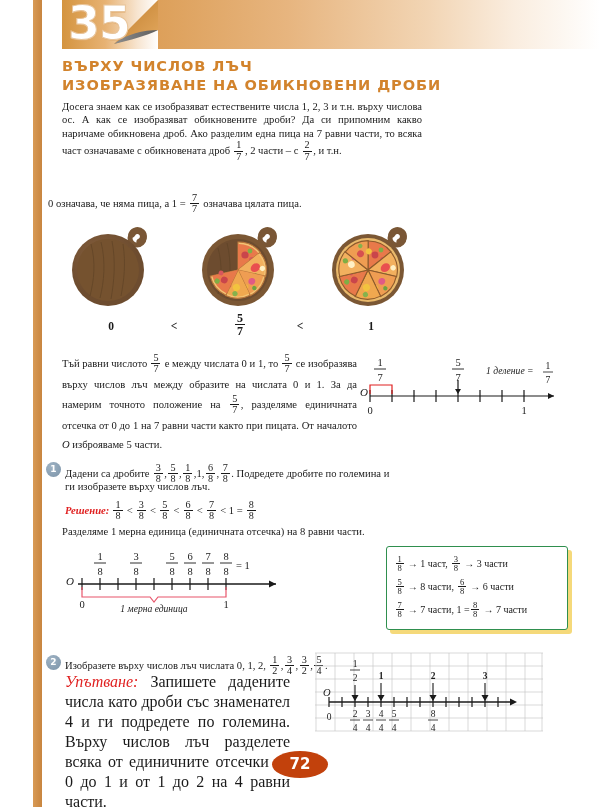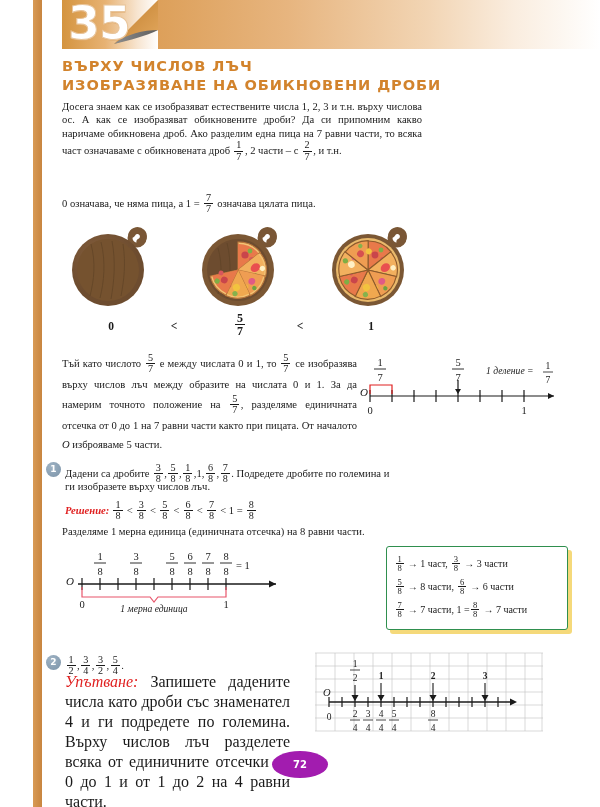--- a/index.html
+++ b/index.html
@@ -24,21 +24,21 @@
   .fold{position:absolute;left:112px;top:0;width:66px;height:49px;}
 
   
   .title{position:absolute;left:62px;top:56px;width:420px;
     font-family:"DejaVu Sans",sans-serif;font-weight:bold;font-size:14.6px;
     color:#d2832c;letter-spacing:0.9px;line-height:19px;}
 
   
   .para{position:absolute;font-size:10.6px;line-height:13.4px;text-align:justify;}
   .p-intro{left:62px;top:100px;width:360px;}
-  .p-after{left:62px;top:193px;width:360px;}
+  .p-after{left:48px;top:193px;width:360px;}
   .p-mid{left:62px;top:353px;width:295px;line-height:19px;text-align:justify;}
 
   
   .fr{display:inline-block;vertical-align:-0.52em;text-align:center;line-height:1.03;
       margin:0 1.5px;font-size:0.96em;}
   .fr .n{display:block;padding:0 2px;}
   .fr .d{display:block;border-top:1px solid #1a1a1a;padding:0 2px;}
   .fr.sm{font-size:0.86em;}
 
   
@@ -73,22 +73,22 @@
 
   .ex2{left:65px;top:655px;width:360px;}
   .hint{position:absolute;left:65px;top:672px;width:225px;font-size:16px;line-height:20px;text-align:justify;}
   .hint-lbl{color:#e02020;font-style:italic;}
 
   
   .gridbox{position:absolute;left:315px;top:652px;width:228px;height:82px;}
 
   
   .pagenum{position:absolute;left:272px;top:751px;width:56px;height:27px;
-    border-radius:50%;background:#a21caf;color:#ffffff;
-    font-family:"DejaVu Sans",sans-serif;font-weight:bold;font-size:10px;
+    border-radius:50%;background:#c2410c;color:#ffffff;
+    font-family:"DejaVu Sans",sans-serif;font-weight:bold;font-size:15px;
     text-align:center;line-height:27px;}
 
   svg{display:block;overflow:visible;}
   .ital{font-style:italic;}
 </style>
 </head>
 <body>
 
 <div class="page">
 
@@ -266,21 +266,21 @@
     <div class="cmp" style="left:34px;top:4px;width:30px">0</div>
     <div class="cmp" style="left:102px;top:4px;width:20px">&lt;</div>
     <div class="cmp" style="left:160px;top:-4px;width:36px">
       <span class="fr" style="font-size:12px;vertical-align:0"><span class="n">5</span><span class="d">7</span></span>
     </div>
     <div class="cmp" style="left:228px;top:4px;width:20px">&lt;</div>
     <div class="cmp" style="left:294px;top:4px;width:30px">1</div>
   </div>
 
   <div class="para p-mid">
-    <span>Тъй като числото</span>
+    <span>Тъй равни числото</span>
     <span class="fr"><span class="n">5</span><span class="d">7</span></span>
     <span>е между числата 0 и 1, то</span>
     <span class="fr"><span class="n">5</span><span class="d">7</span></span>
     <span>се изобразява върху числов лъч между образите на числата 0 и 1. За да намерим точното положение на</span>
     <span class="fr"><span class="n">5</span><span class="d">7</span></span><span>, разделяме единичната отсечка от 0 до 1 на 7 равни части както при пицата. От началото</span>
     <span class="ital">O</span>
     <span>изброяваме 5 части.</span>
   </div>
 
   <div class="nl7">
@@ -424,20 +424,21 @@
         <span>7 части,</span>
         <span>1 =</span><span class="fr sm"><span class="n">8</span><span class="d">8</span></span>
         <span>→</span>
         <span>7 части</span>
       </div>
     </div>
   </div>
 
   <div class="bullet" style="left:46px;top:655px">2</div>
   <div class="ex ex2">
+    <span>Изобразете върху числов лъч числата 0, 1, 2,</span>
     <span class="fr"><span class="n">1</span><span class="d">2</span></span>,<span class="fr"><span class="n">3</span><span class="d">4</span></span>,<span class="fr"><span class="n">3</span><span class="d">2</span></span>,<span class="fr"><span class="n">5</span><span class="d">4</span></span><span>.</span>
   </div>
 
   <div class="hint">
     <span class="hint-lbl">Упътване:</span>
     <span>Запишете дадените числа като дроби със знаменател 4 и ги подредете по големина. Върху числов лъч разделете всяка от единичните отсечки от 0 до 1 и от 1 до 2 на 4 равни части.</span>
   </div>
 
   <div class="gridbox">
     <svg width="228" height="82" viewBox="0 0 228 82">

